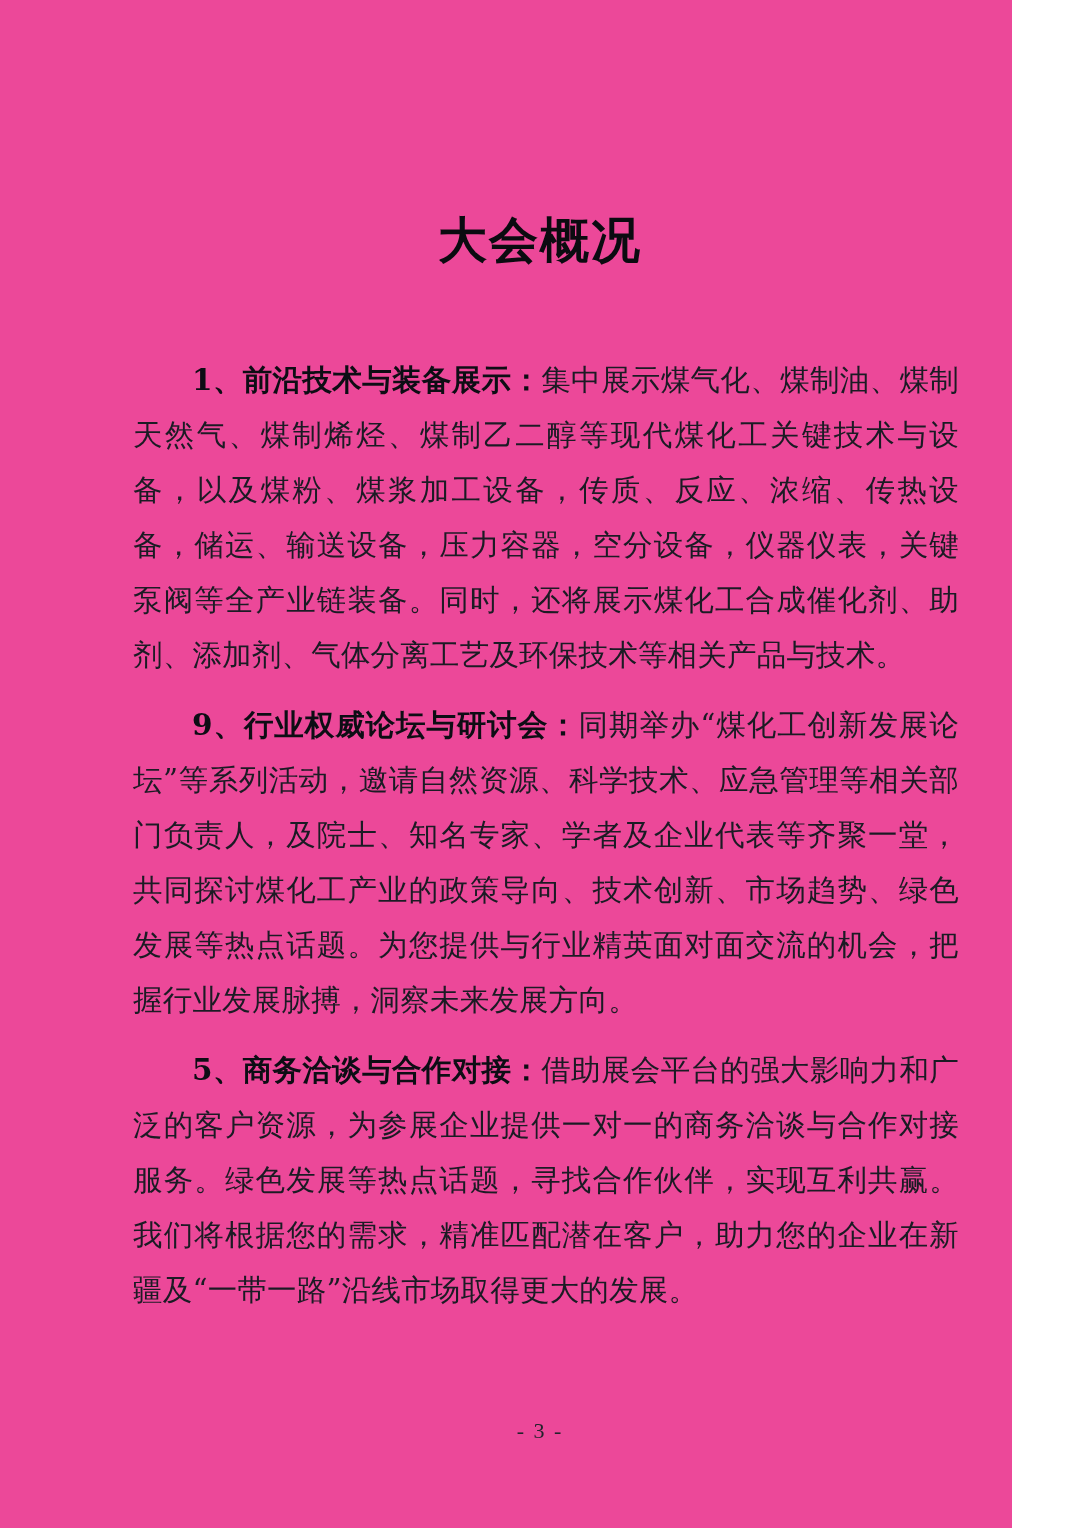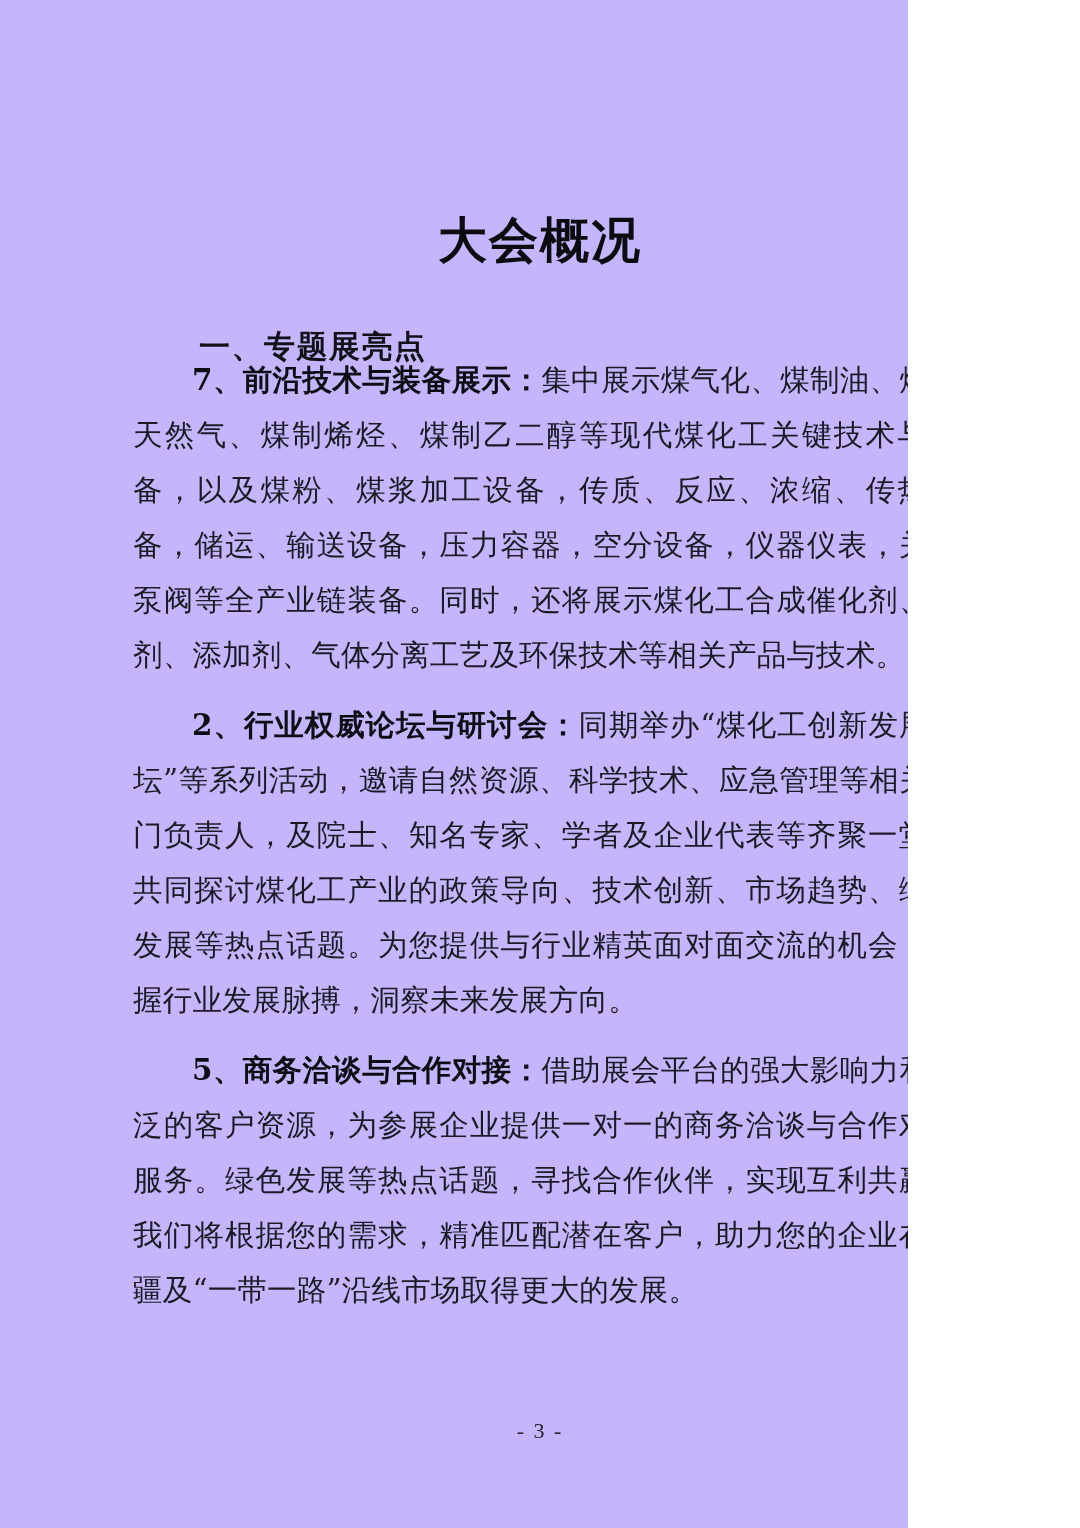--- a/index.html
+++ b/index.html
@@ -5,23 +5,23 @@
   html, body {
     margin: 0;
     padding: 0;
     background: #ffffff;
   }
   body {
     font-family: "DejaVu Serif", serif;
   }
   .page {
     position: relative;
-    width: 908px;
+    width: 1012px;
     height: 1528px;
-    background: #c4b5fd;
+    background: #ec4899;
     overflow: hidden;
     box-sizing: border-box;
   }
   .doc-title {
     position: absolute;
     top: 178px;
     left: 0;
     width: 1080px;
     text-align: center;
     font-family: "DejaVu Serif", "Liberation Serif", serif;
@@ -79,27 +79,26 @@
     letter-spacing: 2px;
   }
 </style>
 </head>
 <body>
 
 <div class="page">
 
   <h1 class="doc-title">大会概况</h1>
 
-  <h2 class="section-heading">一、专题展亮点</h2>
 
   <div class="body-block">
 
-    <p class="para"><span class="lead">7、前沿技术与装备展示：</span><span>集中展示煤气化、煤制油、煤制天然气、煤制烯烃、煤制乙二醇等现代煤化工关键技术与设备，以及煤粉、煤浆加工设备，传质、反应、浓缩、传热设备，储运、输送设备，压力容器，空分设备，仪器仪表，关键泵阀等全产业链装备。同时，还将展示煤化工合成催化剂、助剂、添加剂、气体分离工艺及环保技术等相关产品与技术。</span></p>
+    <p class="para"><span class="lead">1、前沿技术与装备展示：</span><span>集中展示煤气化、煤制油、煤制天然气、煤制烯烃、煤制乙二醇等现代煤化工关键技术与设备，以及煤粉、煤浆加工设备，传质、反应、浓缩、传热设备，储运、输送设备，压力容器，空分设备，仪器仪表，关键泵阀等全产业链装备。同时，还将展示煤化工合成催化剂、助剂、添加剂、气体分离工艺及环保技术等相关产品与技术。</span></p>
 
-    <p class="para"><span class="lead">2、行业权威论坛与研讨会：</span><span>同期举办“煤化工创新发展论坛”等系列活动，邀请自然资源、科学技术、应急管理等相关部门负责人，及院士、知名专家、学者及企业代表等齐聚一堂，共同探讨煤化工产业的政策导向、技术创新、市场趋势、绿色发展等热点话题。为您提供与行业精英面对面交流的机会，把握行业发展脉搏，洞察未来发展方向。</span></p>
+    <p class="para"><span class="lead">9、行业权威论坛与研讨会：</span><span>同期举办“煤化工创新发展论坛”等系列活动，邀请自然资源、科学技术、应急管理等相关部门负责人，及院士、知名专家、学者及企业代表等齐聚一堂，共同探讨煤化工产业的政策导向、技术创新、市场趋势、绿色发展等热点话题。为您提供与行业精英面对面交流的机会，把握行业发展脉搏，洞察未来发展方向。</span></p>
 
     <p class="para"><span class="lead">5、商务洽谈与合作对接：</span><span>借助展会平台的强大影响力和广泛的客户资源，为参展企业提供一对一的商务洽谈与合作对接服务。绿色发展等热点话题，寻找合作伙伴，实现互利共赢。我们将根据您的需求，精准匹配潜在客户，助力您的企业在新疆及“一带一路”沿线市场取得更大的发展。</span></p>
 
   </div>
 
   <div class="page-number">- 3 -</div>
 
 </div>
 
 </body></html>

